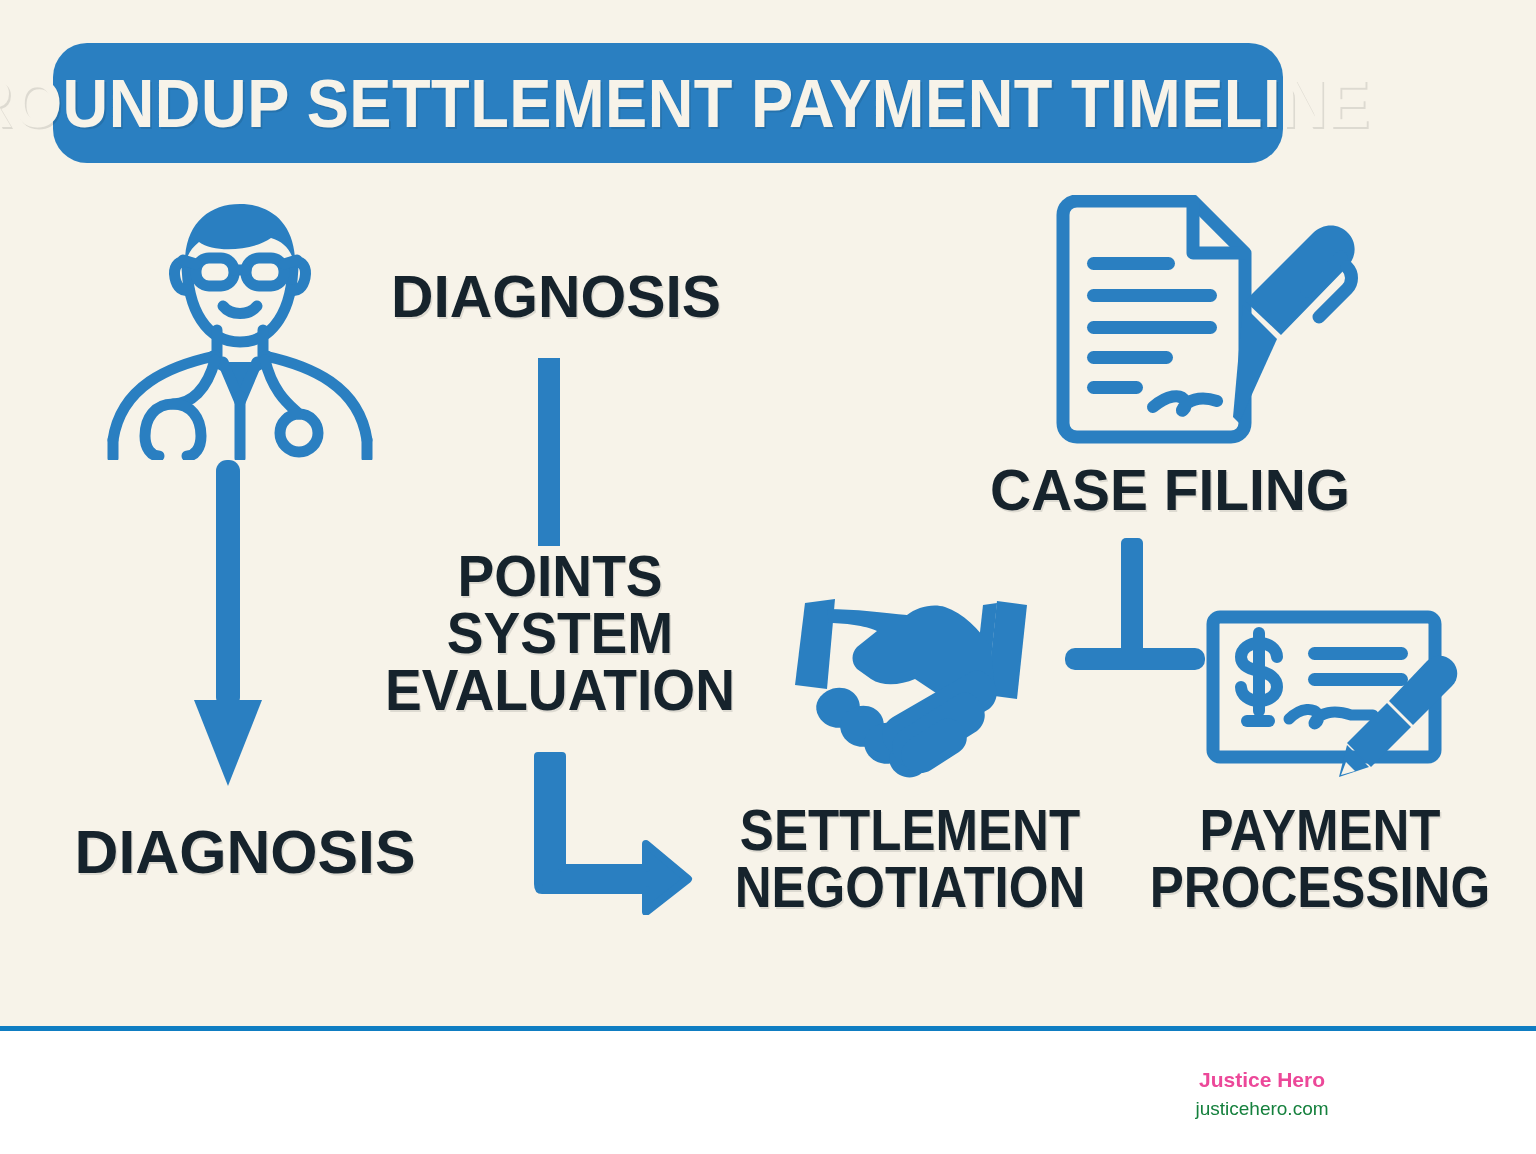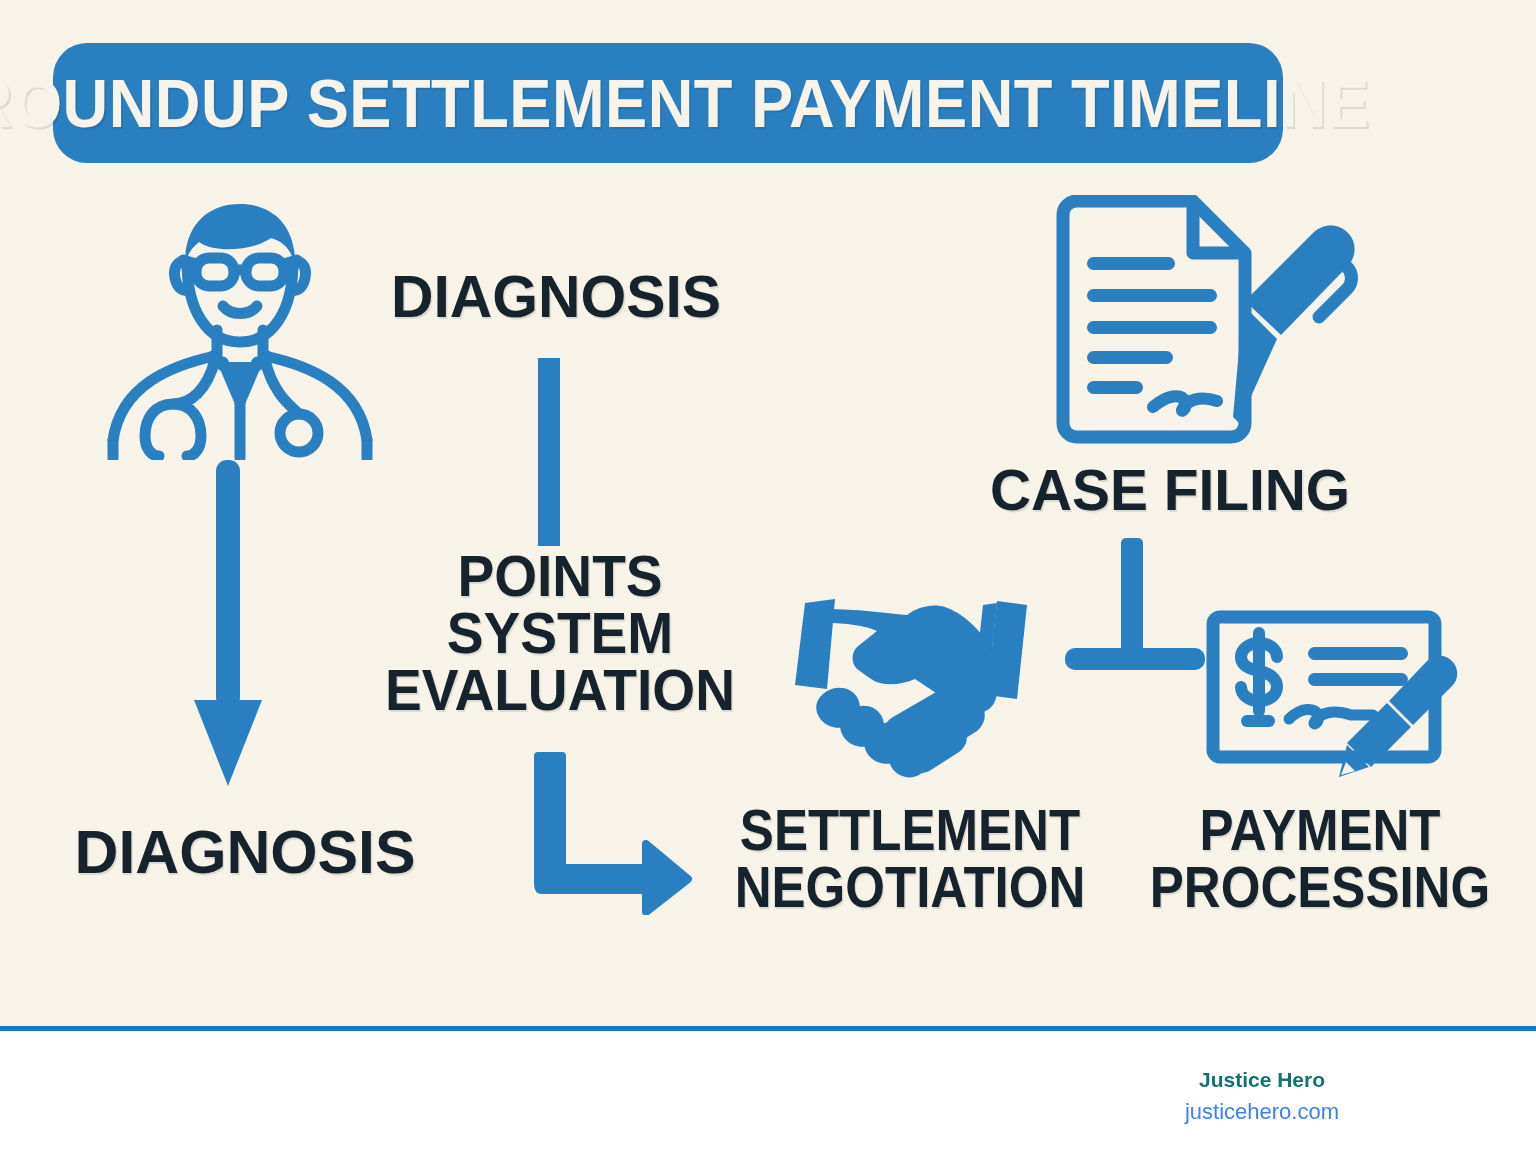--- a/index.html
+++ b/index.html
@@ -91,28 +91,28 @@
     background:#ffffff;
   }
   .footer-inner {
     position:absolute;
     right:134px;
     top:34px;
     text-align:center;
     width:280px;
   }
   .footer-brand {
-    color:#0f766e;
+    color:#ec4899;
     font-size:21px;
     font-weight:bold;
     line-height:1.45;
   }
   .footer-url {
-    color:#3b82f6;
-    font-size:22px;
+    color:#15803d;
+    font-size:19px;
     line-height:1.5;
   }
 </style>
 </head>
 <body>
 
 <div id="infographic">
 
   <div class="canvas"></div>
 

